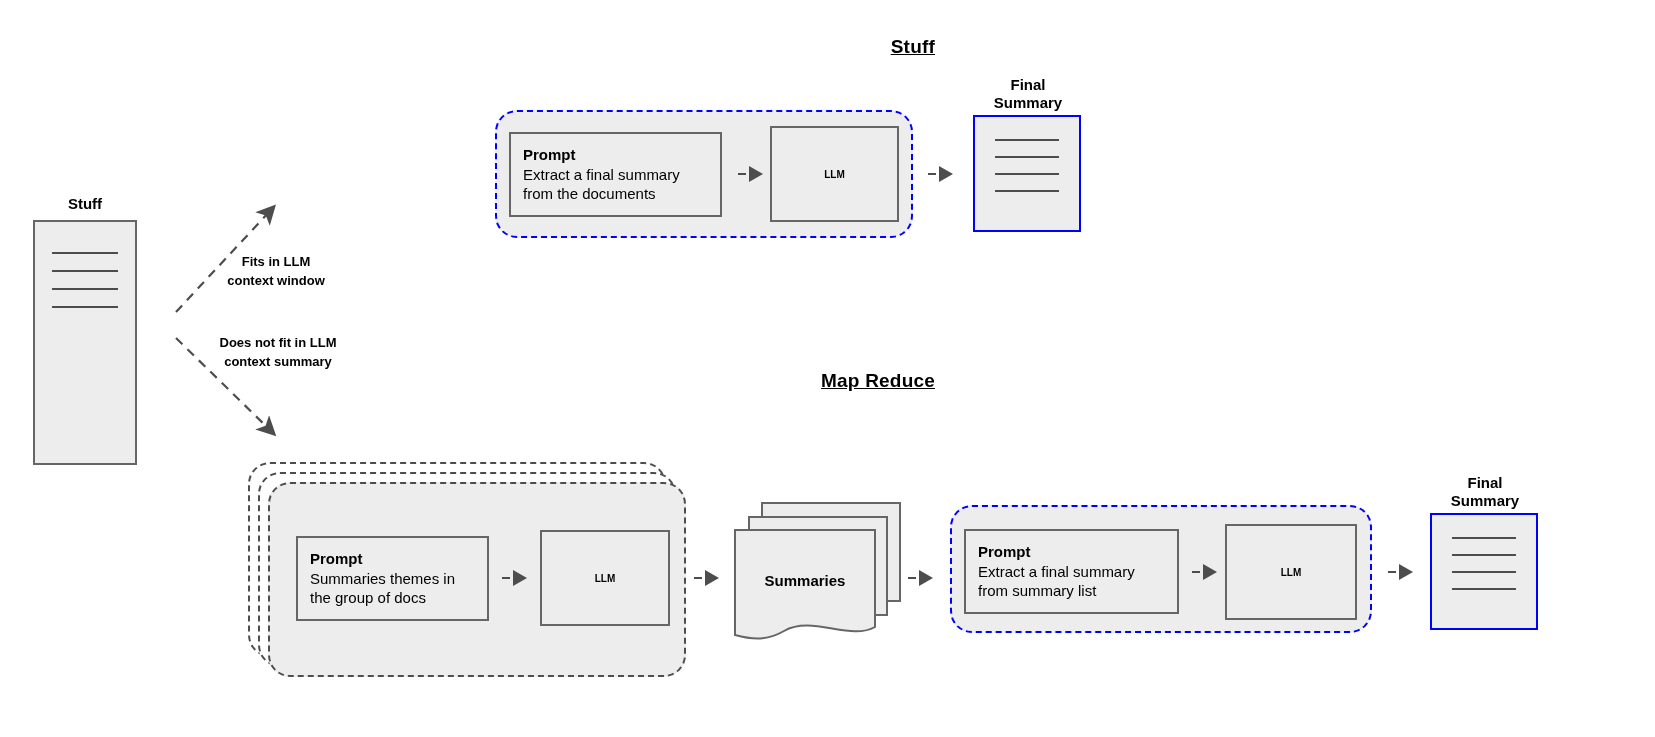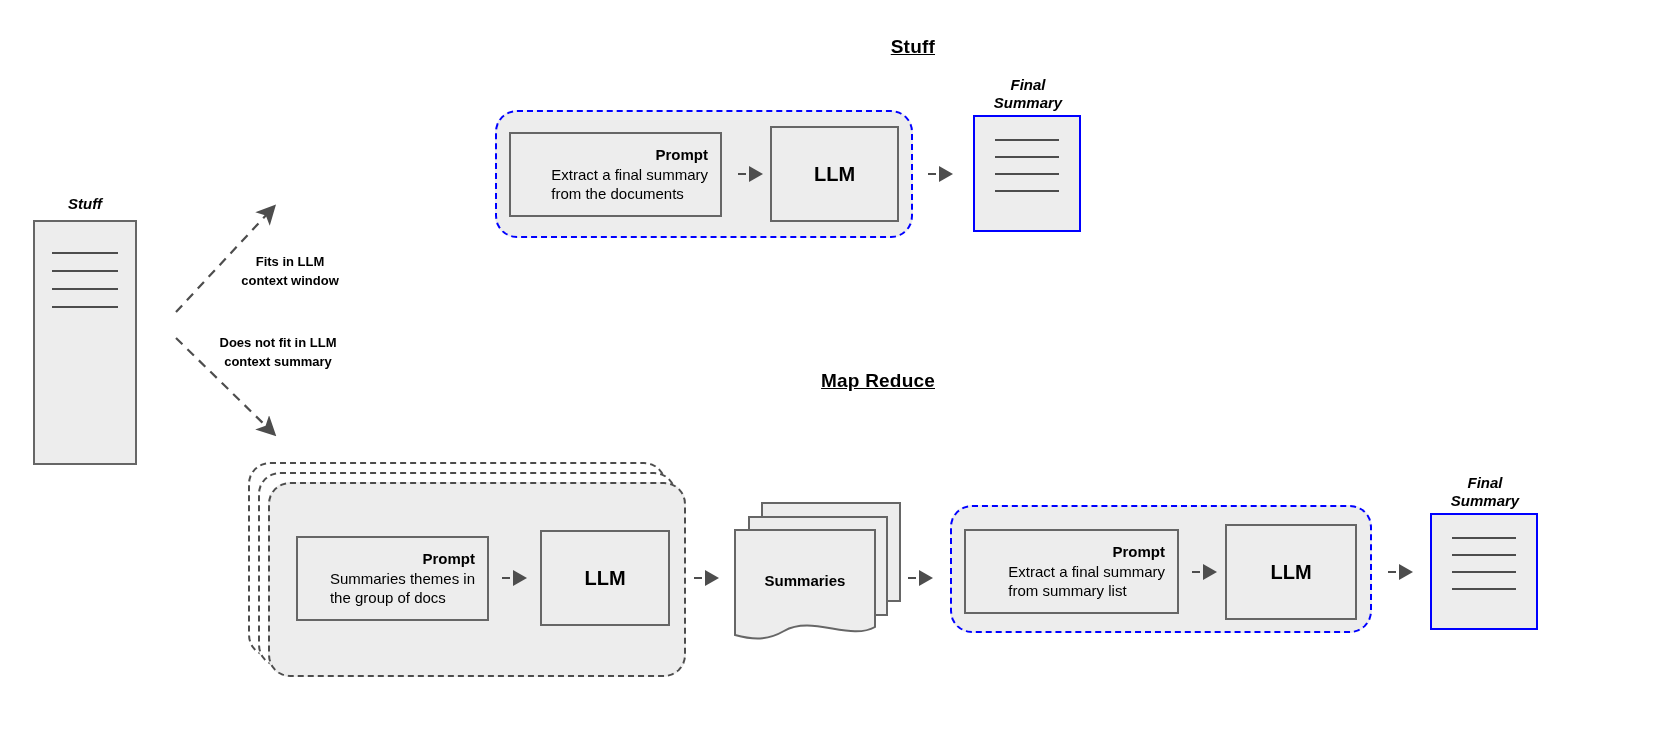--- a/index.html
+++ b/index.html
@@ -30,21 +30,20 @@
     letter-spacing: 0.2px;
   }
 
   
   .caption {
     font-size: 15px;
     font-weight: bold;
     text-align: center;
     line-height: 18px;
     white-space: pre-line;
-    font-style: italic;
   }
   .edge-label {
     font-size: 13px;
     font-weight: bold;
     text-align: center;
     line-height: 19px;
     white-space: pre-line;
     color: #000;
   }
 
@@ -70,38 +69,37 @@
   .prompt-box {
     background: #ededed;
     border: 2px solid #666666;
     box-sizing: border-box;
     padding: 10px 12px;
     font-size: 15px;
     line-height: 19.5px;
     display: flex;
     flex-direction: column;
     justify-content: center;
-    align-items: flex-end;
   }
   .prompt-title {
     font-weight: bold;
     font-size: 15px;
   }
   .prompt-body {
     font-size: 15px;
     white-space: pre-line;
   }
   .llm-box {
     background: #ededed;
     border: 2px solid #666666;
     box-sizing: border-box;
     display: flex;
     align-items: center;
     justify-content: center;
-    font-size: 20px;
+    font-size: 10px;
     font-weight: bold;
   }
 
   
   .group-blue {
     background: #ededed;
     border: 2px dashed #0000ff;
     border-radius: 22px;
     box-sizing: border-box;
   }
@@ -184,21 +182,21 @@
         <path d="M0,0 L9,4.5 L0,9 L2.2,4.5 z" fill="#4d4d4d"></path>
       </marker>
     </defs>
     <line x1="6" y1="117" x2="100" y2="16" stroke="#4d4d4d" stroke-width="2.2" stroke-dasharray="9 7" marker-end="url(#diagHead)"></line>
   </svg>
 
   <svg class="diag-svg" width="120" height="120" style="left:170px; top:330px;">
     <line x1="6" y1="8" x2="100" y2="100" stroke="#4d4d4d" stroke-width="2.2" stroke-dasharray="9 7" marker-end="url(#diagHead)"></line>
   </svg>
 
-  <div class="abs edge-label" style="left:200px; top:252px; width:180px;">Fits in LLM
+  <div class="abs edge-label" style="left:186px; top:252px; width:180px;">Fits in LLM
 context window</div>
 
   <div class="abs edge-label" style="left:178px; top:333px; width:200px;">Does not fit in LLM
 context summary</div>
 
   <div class="abs group-blue" style="left:495px; top:110px; width:418px; height:128px;"></div>
 
   <div class="abs prompt-box" style="left:509px; top:132px; width:213px; height:85px;">
     <div class="prompt-title">Prompt</div>
     <div class="prompt-body">Extract a final summary

